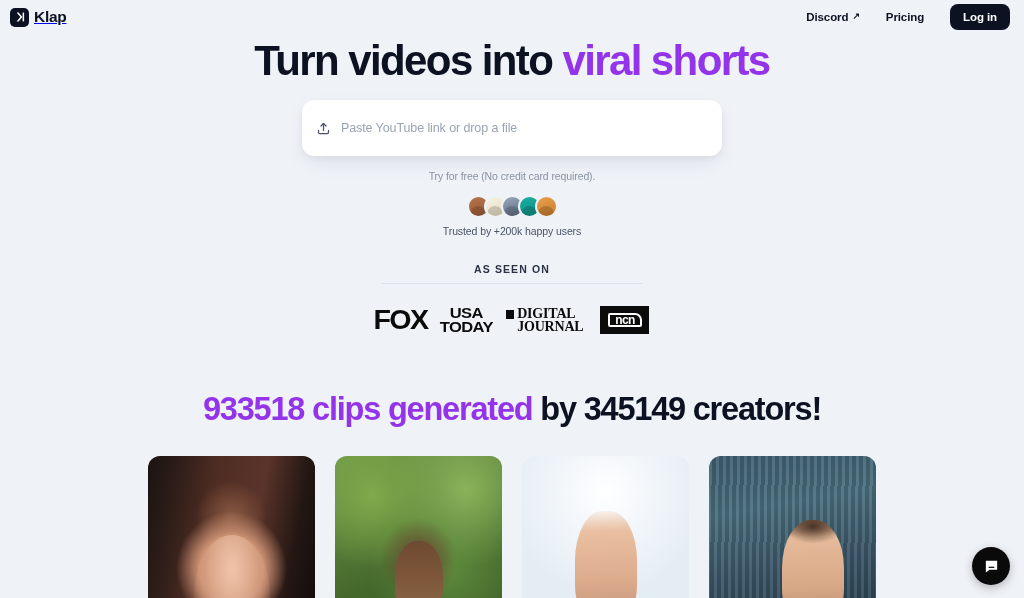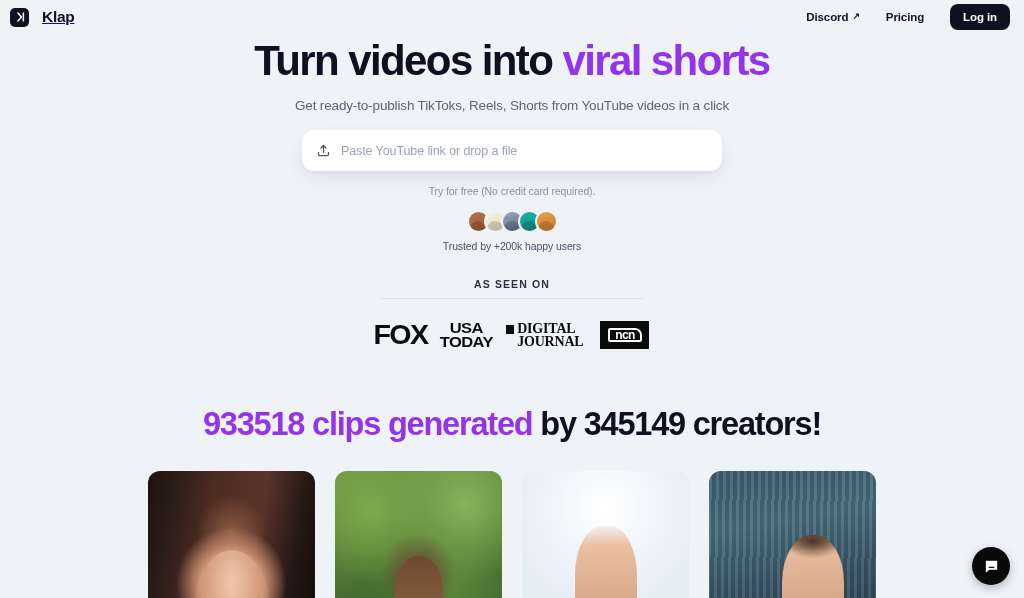--- a/index.html
+++ b/index.html
@@ -22,21 +22,21 @@
     height: 34px;
     display: flex;
     align-items: center;
     justify-content: space-between;
     padding: 0 14px 0 10px;
   }
 
   .brand {
     display: flex;
     align-items: center;
-    gap: 13px;
+    gap: 5px;
   }
 
   .brand-mark {
     width: 19px;
     height: 19px;
     border-radius: 5px;
     background: #0d1222;
     display: flex;
     align-items: center;
     justify-content: center;
@@ -110,21 +110,21 @@
     font-size: 13.5px;
     color: #5b6478;
     letter-spacing: -0.15px;
     font-weight: 400;
   }
 
   
   .input-wrap {
     margin: 17px auto 0;
     width: 420px;
-    height: 41px;
+    height: 56px;
     background: #ffffff;
     border-radius: 12px;
     display: flex;
     align-items: center;
     padding: 0 4px 0 14px;
     box-shadow: 0 8px 22px -6px rgba(38,50,80,0.13), 0 2px 5px rgba(38,50,80,0.05);
     position: relative;
   }
 
   .upload-icon {
@@ -490,21 +490,20 @@
     </a>
     <button class="login-btn">Log in</button>
   </nav>
 
 </div>
 
 <section class="hero">
 
   <h1 class="headline"><span>Turn videos into </span><span class="accent">viral shorts</span></h1>
 
-  <p class="subhead">Get ready-to-publish TikToks, Reels, Shorts from YouTube videos in a click</p>
 
   <div class="input-wrap">
     <span class="upload-icon">
       <svg width="15" height="15" viewBox="0 0 24 24" fill="none" stroke="currentColor" stroke-width="2" stroke-linecap="round" stroke-linejoin="round" aria-hidden="true">
         <path d="M12 15V4"></path>
         <path d="M8 8l4-4 4 4"></path>
         <path d="M4 15v3a2 2 0 0 0 2 2h12a2 2 0 0 0 2-2v-3"></path>
       </svg>
     </span>
     <input class="url-input" type="text" placeholder="Paste YouTube link or drop a file" style="">

